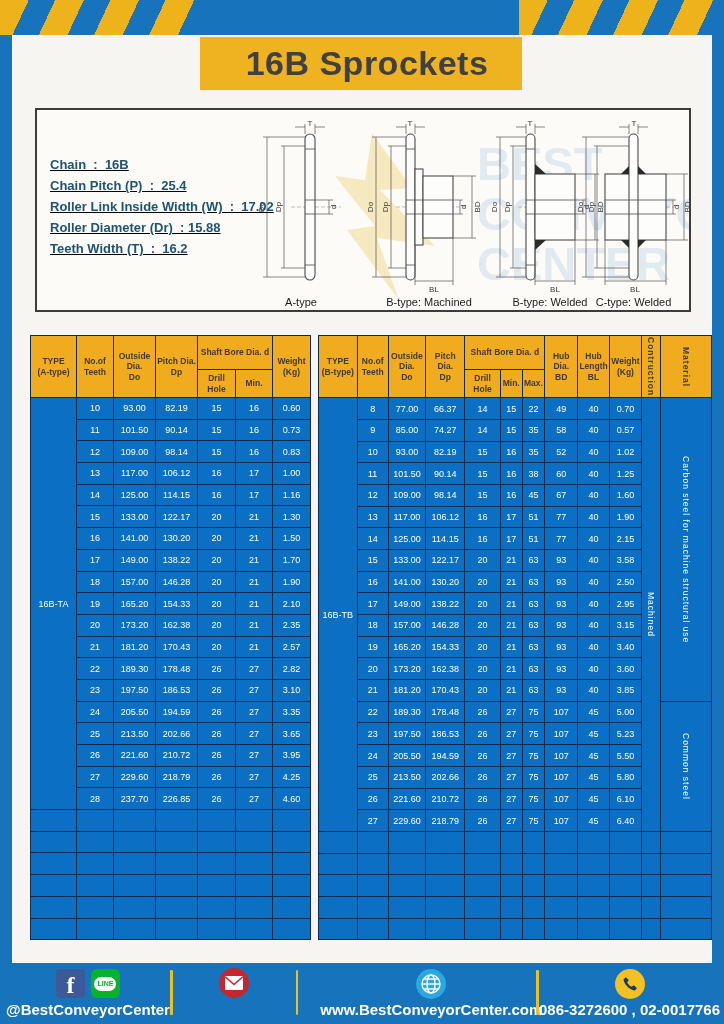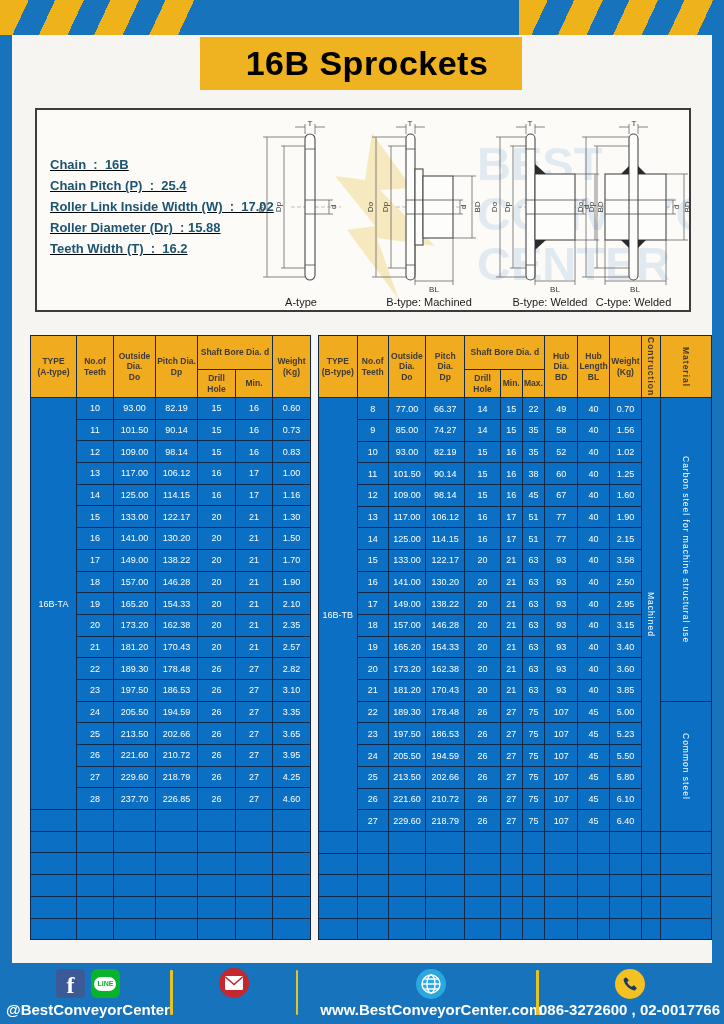--- a/index.html
+++ b/index.html
@@ -13,21 +13,21 @@
   
   .topbar { position:absolute; top:0; left:0; width:724px; height:35px; background:#1673bc; }
   .stripes { position:absolute; top:0; height:35px; background:repeating-linear-gradient(115deg,#eeb21b 0 26px,#1673bc 26px 50px); }
   .stripes.left { left:0; width:195px; }
   .stripes.right { right:0; width:205px; }
   
   .page { position:absolute; left:12px; top:35px; width:700px; height:928px; background:#f7f5f1; }
   
   .banner { position:absolute; left:188px; top:2px; width:322px; height:53px; background:#efb220;
             display:flex; align-items:center; justify-content:center; }
-  .banner h1 { font-size:34px; font-weight:bold; color:#000000; letter-spacing:.5px;margin-left:12px; }
+  .banner h1 { font-size:34px; font-weight:bold; color:#404040; letter-spacing:.5px;margin-left:12px; }
   
   .panel { position:absolute; left:23px; top:73px; width:656px; height:204px; background:#fcfbf8;
            border:2px solid #3c3c3c; overflow:hidden; }
   .specs { position:absolute; left:13px; top:44px; z-index:3;text-decoration:underline; }
   .specs div { font-size:13px; font-weight:bold; color:#1d5472; line-height:21px; white-space:pre; }
   .wm { position:absolute; left:280px; top:8px; width:372px; height:190px; z-index:0; overflow:hidden; }
   .draw { position:absolute; top:4px; height:194px; z-index:1; display:flex; flex-direction:column;
           align-items:center; justify-content:flex-end; }
   .draw .cap { font-size:11px; color:#1b1b1b; margin-top:1px; white-space:nowrap; }
   .draw svg { display:block; }
@@ -564,21 +564,21 @@
           </tr>
           <tr>
             <td>9</td>
             <td>85.00</td>
             <td>74.27</td>
             <td>14</td>
             <td>15</td>
             <td>35</td>
             <td>58</td>
             <td>40</td>
-            <td>1.56</td>
+            <td>0.57</td>
           </tr>
           <tr>
             <td>10</td>
             <td>93.00</td>
             <td>82.19</td>
             <td>15</td>
             <td>16</td>
             <td>35</td>
             <td>52</td>
             <td>40</td>

